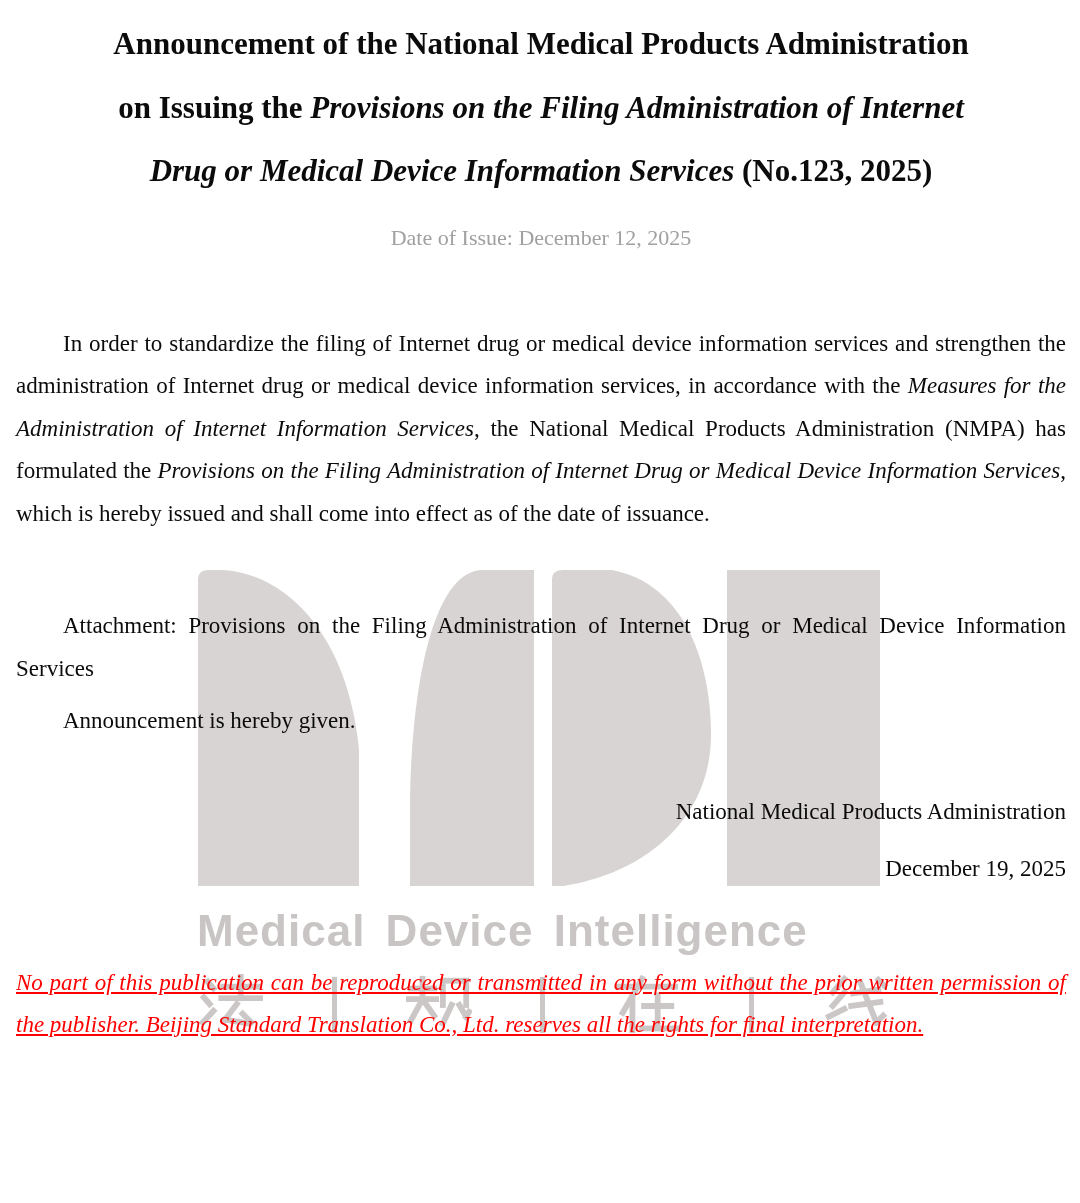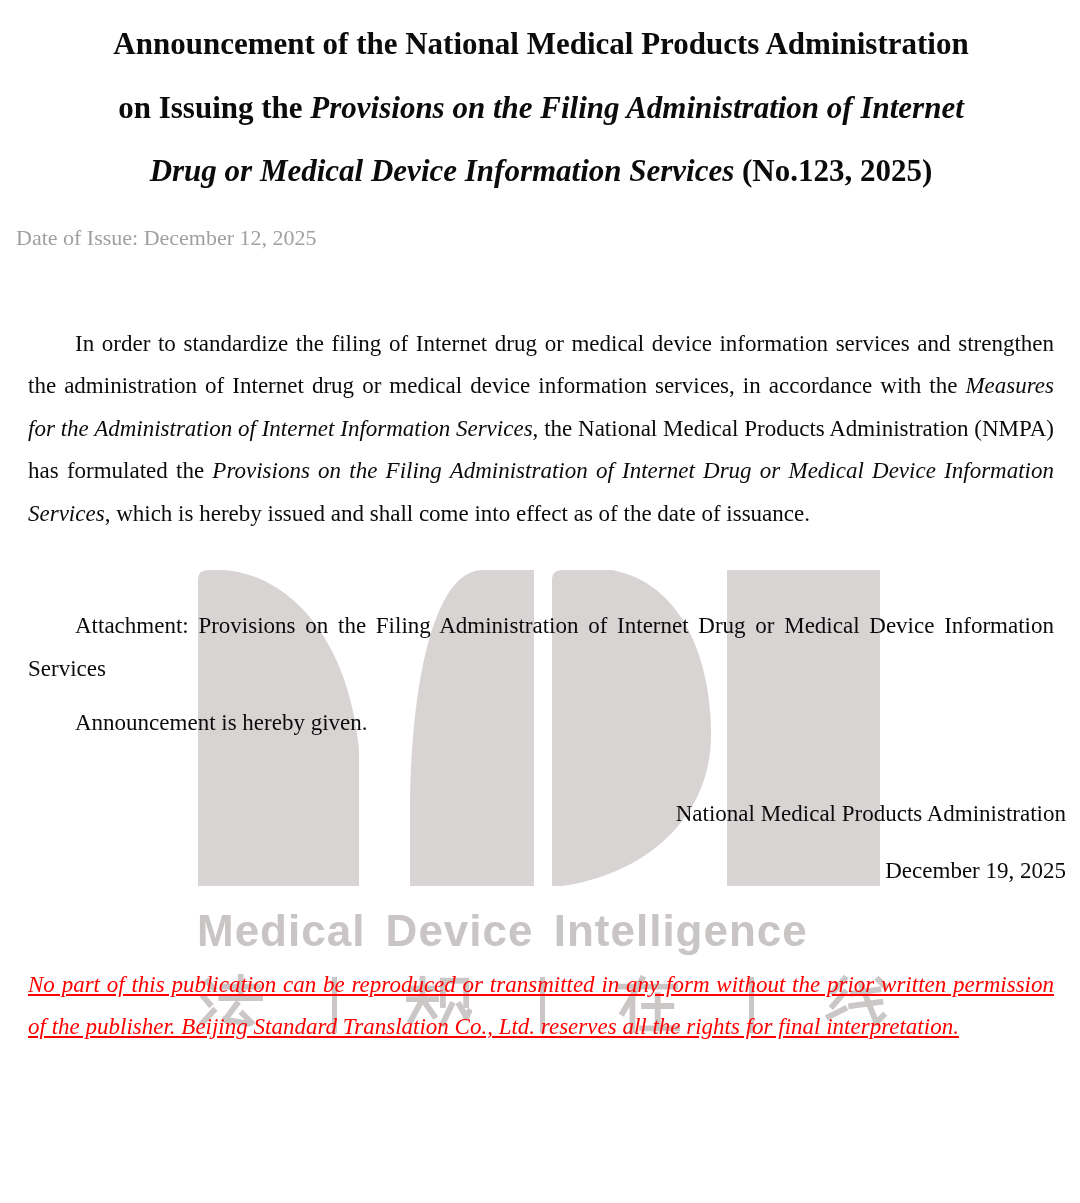--- a/index.html
+++ b/index.html
@@ -38,24 +38,24 @@
     padding: 0 14px 0 16px;
   }
   .doc-title {
     margin: 0; padding-top: 12px;
     font-size: 31px; line-height: 63.5px;
     font-weight: bold; text-align: center;
   }
   .issue-date {
     margin-top: 22px;
     font-size: 22px; line-height: 26px;
-    color: #a0a0a0; text-align: left;
+    color: #a0a0a0; text-align: center;
   }
   .para {
-    margin: 12px;
+    margin: 0;
     font-size: 23px; line-height: 42.5px;
     text-align: justify;
   }
   .p1 { margin-top: 72px; text-indent: 47px; }
   .p2 { margin-top: 10px; text-indent: 47px; }
   .p3 { margin-top: 70px; text-indent: 47px; }
   .sig { text-align: right; font-size: 23px; line-height: 30px; }
   .sig-org  { margin-top: 54px; }
   .sig-date { margin-top: 27px; }
   .notice {

